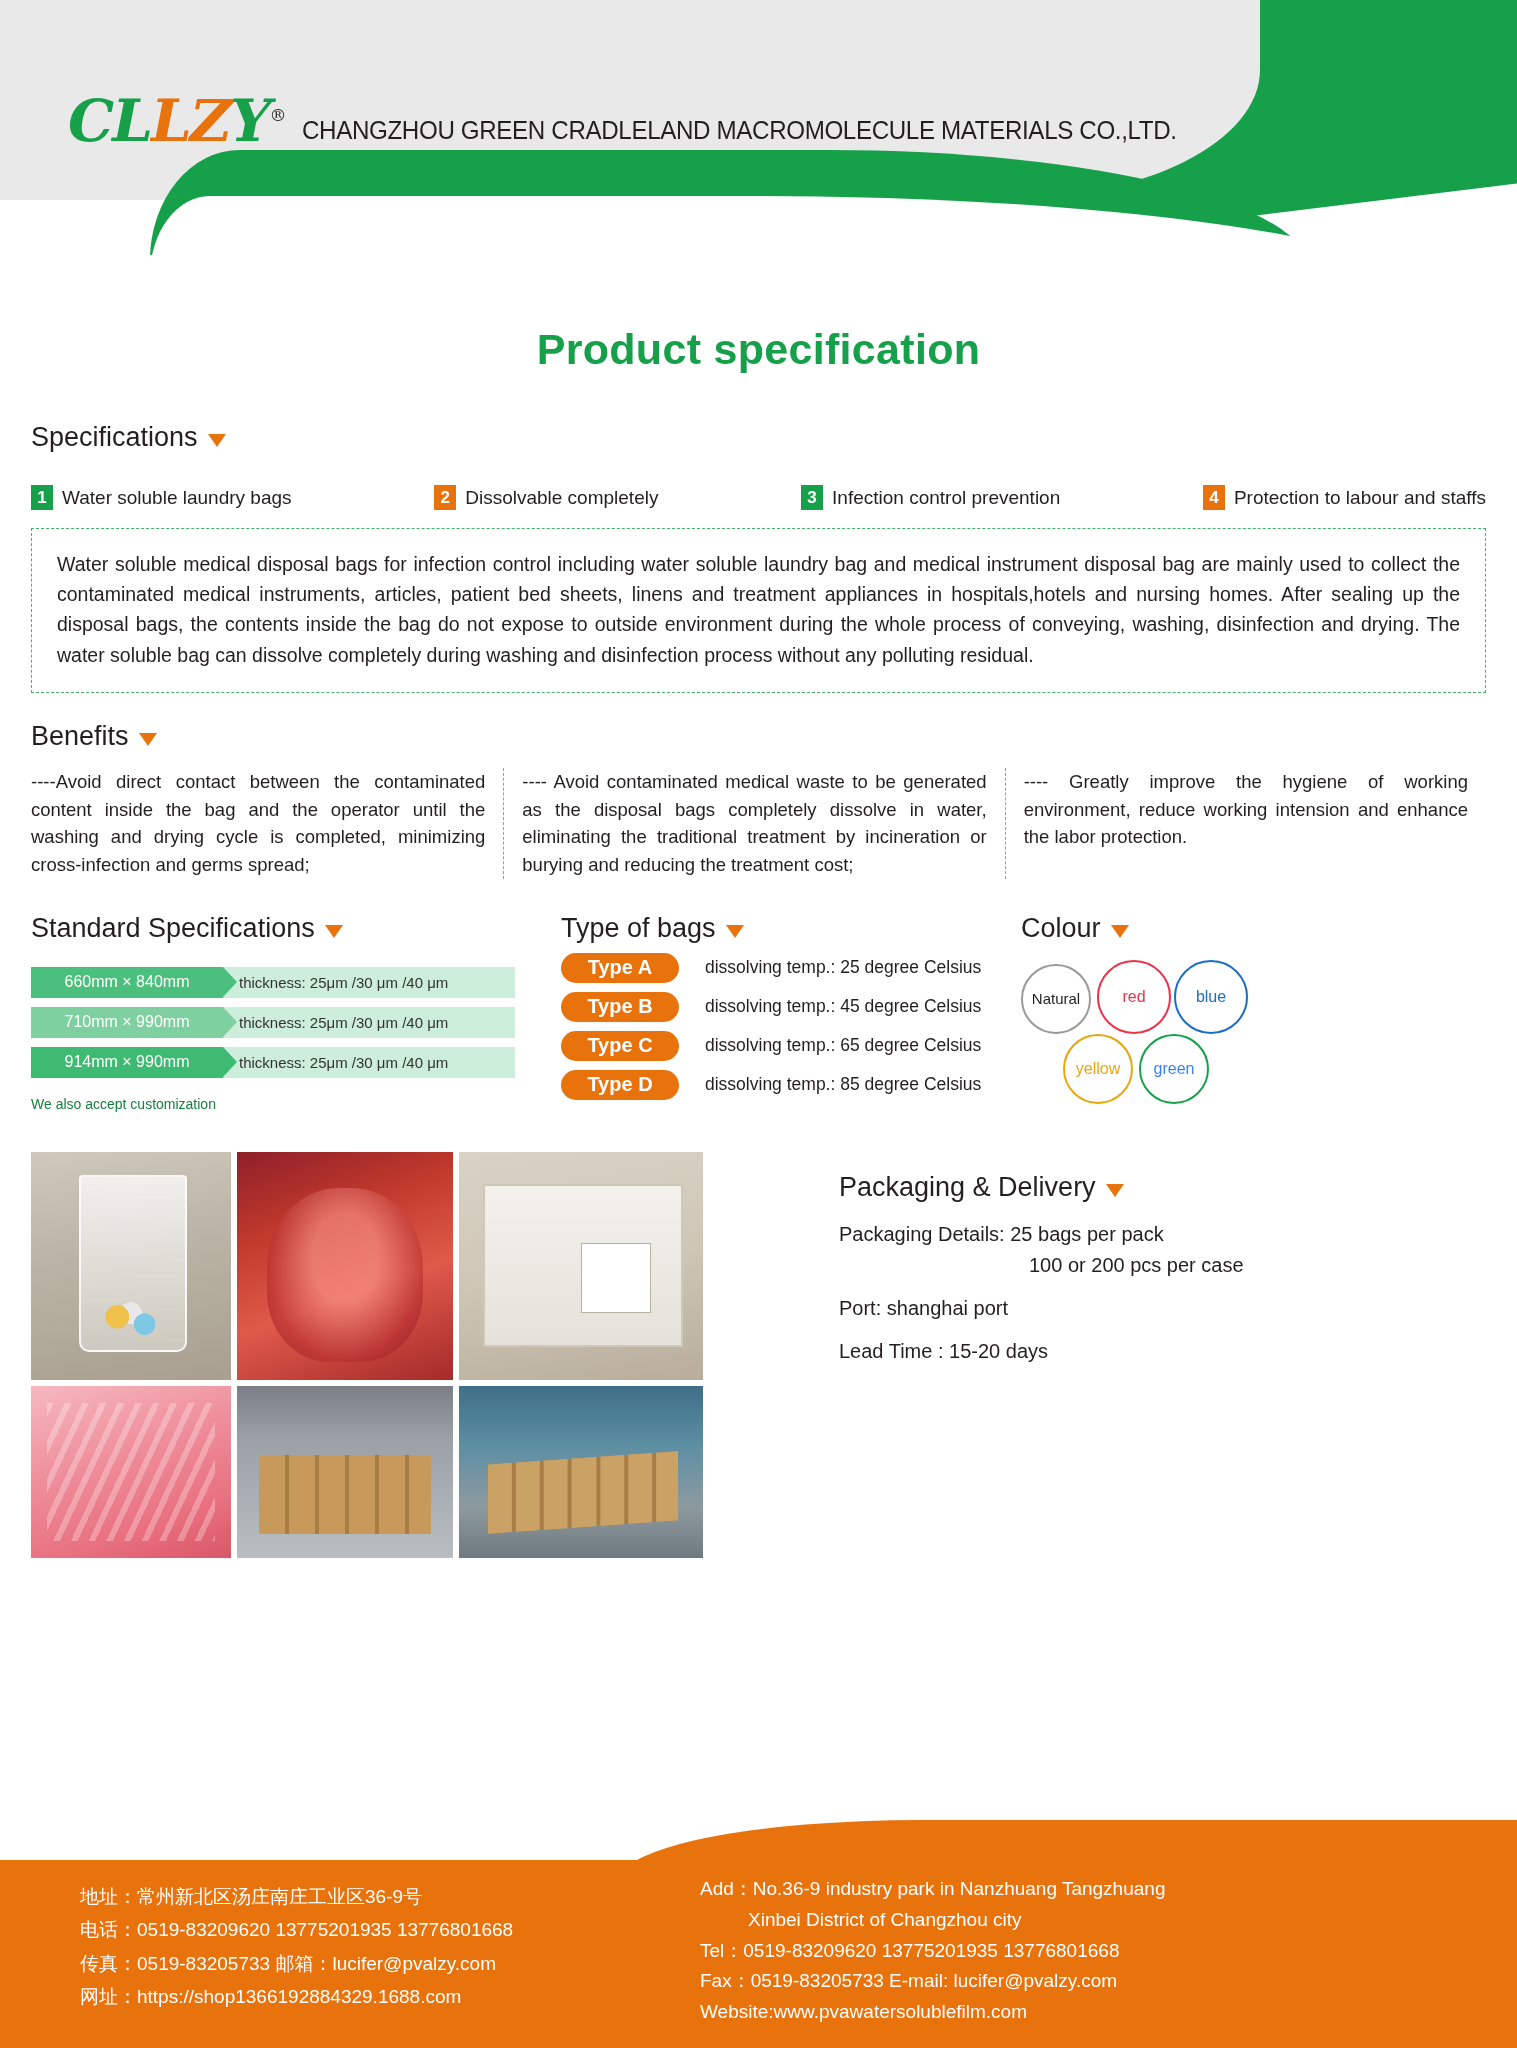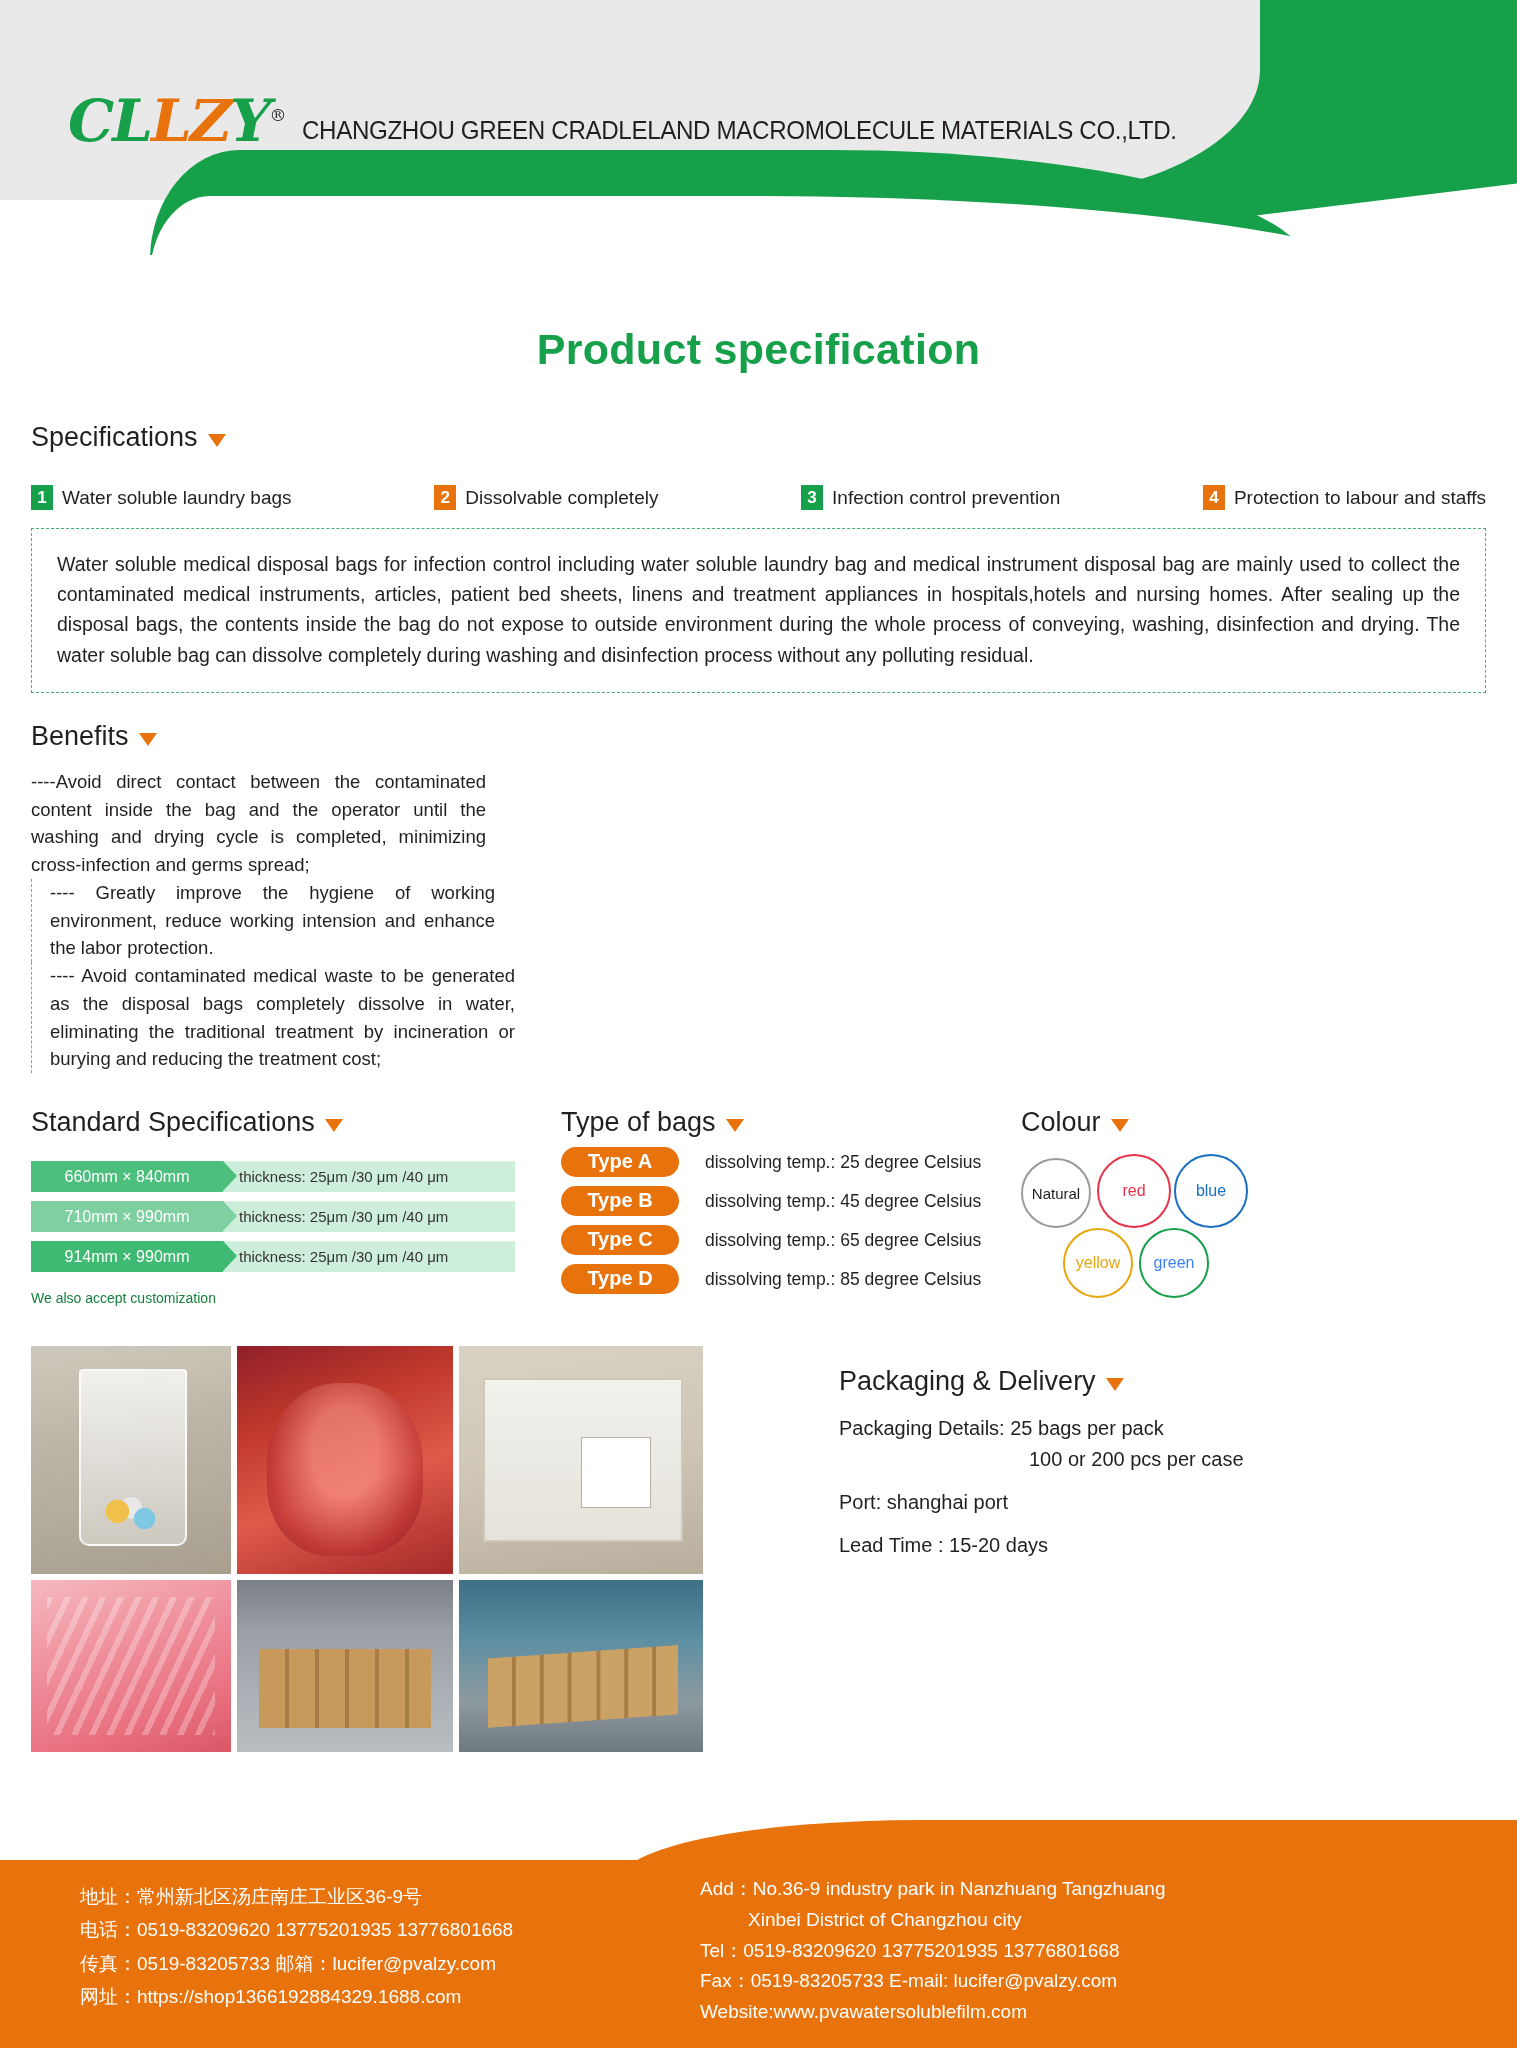--- a/index.html
+++ b/index.html
@@ -171,21 +171,20 @@
     line-height: 1.55;
     text-align: justify;
     color: #231f20;
   }
 
   
   .benefits-head { margin-top: 28px; }
   .benefits-row {
     display: flex;
     margin-top: 16px;
-    flex-direction: column;
   }
   .benefit-col {
     font-size: 18.5px;
     line-height: 1.5;
     text-align: justify;
     padding-right: 18px;
     color: #231f20;
   }
   .benefit-col + .benefit-col {
     border-left: 1px dashed #9a9a9a;
@@ -488,22 +487,22 @@
 
   <div class="desc-box">Water soluble medical disposal bags for infection control including water soluble laundry bag and medical instrument disposal bag are mainly used to collect the contaminated medical instruments, articles, patient bed sheets, linens and treatment appliances in hospitals,hotels and nursing homes. After sealing up the disposal bags, the contents inside the bag do not expose to outside environment during the whole process of conveying, washing, disinfection and drying. The water soluble bag can dissolve completely during washing and disinfection process without any polluting residual.</div>
 
   <div class="sec-head benefits-head">
     <span>Benefits</span>
     <span class="tri"></span>
   </div>
 
   <div class="benefits-row">
     <div class="benefit-col bc1">----Avoid direct contact between the contaminated content inside the bag and the operator until the washing and drying cycle is completed, minimizing cross-infection and germs spread;</div>
+    <div class="benefit-col bc2">---- Avoid contaminated medical waste to be generated as the disposal bags completely dissolve in water, eliminating the traditional treatment by incineration or burying and reducing the treatment cost;</div>
     <div class="benefit-col bc3">---- Greatly improve the hygiene of working environment, reduce working intension and enhance the labor protection.</div>
-    <div class="benefit-col bc2">---- Avoid contaminated medical waste to be generated as the disposal bags completely dissolve in water, eliminating the traditional treatment by incineration or burying and reducing the treatment cost;</div>
   </div>
 
   <div class="three-col">
 
     <div class="col-std">
       <div class="sec-head">
         <span>Standard Specifications</span>
         <span class="tri"></span>
       </div>
       <div style="margin-top:23px;">

